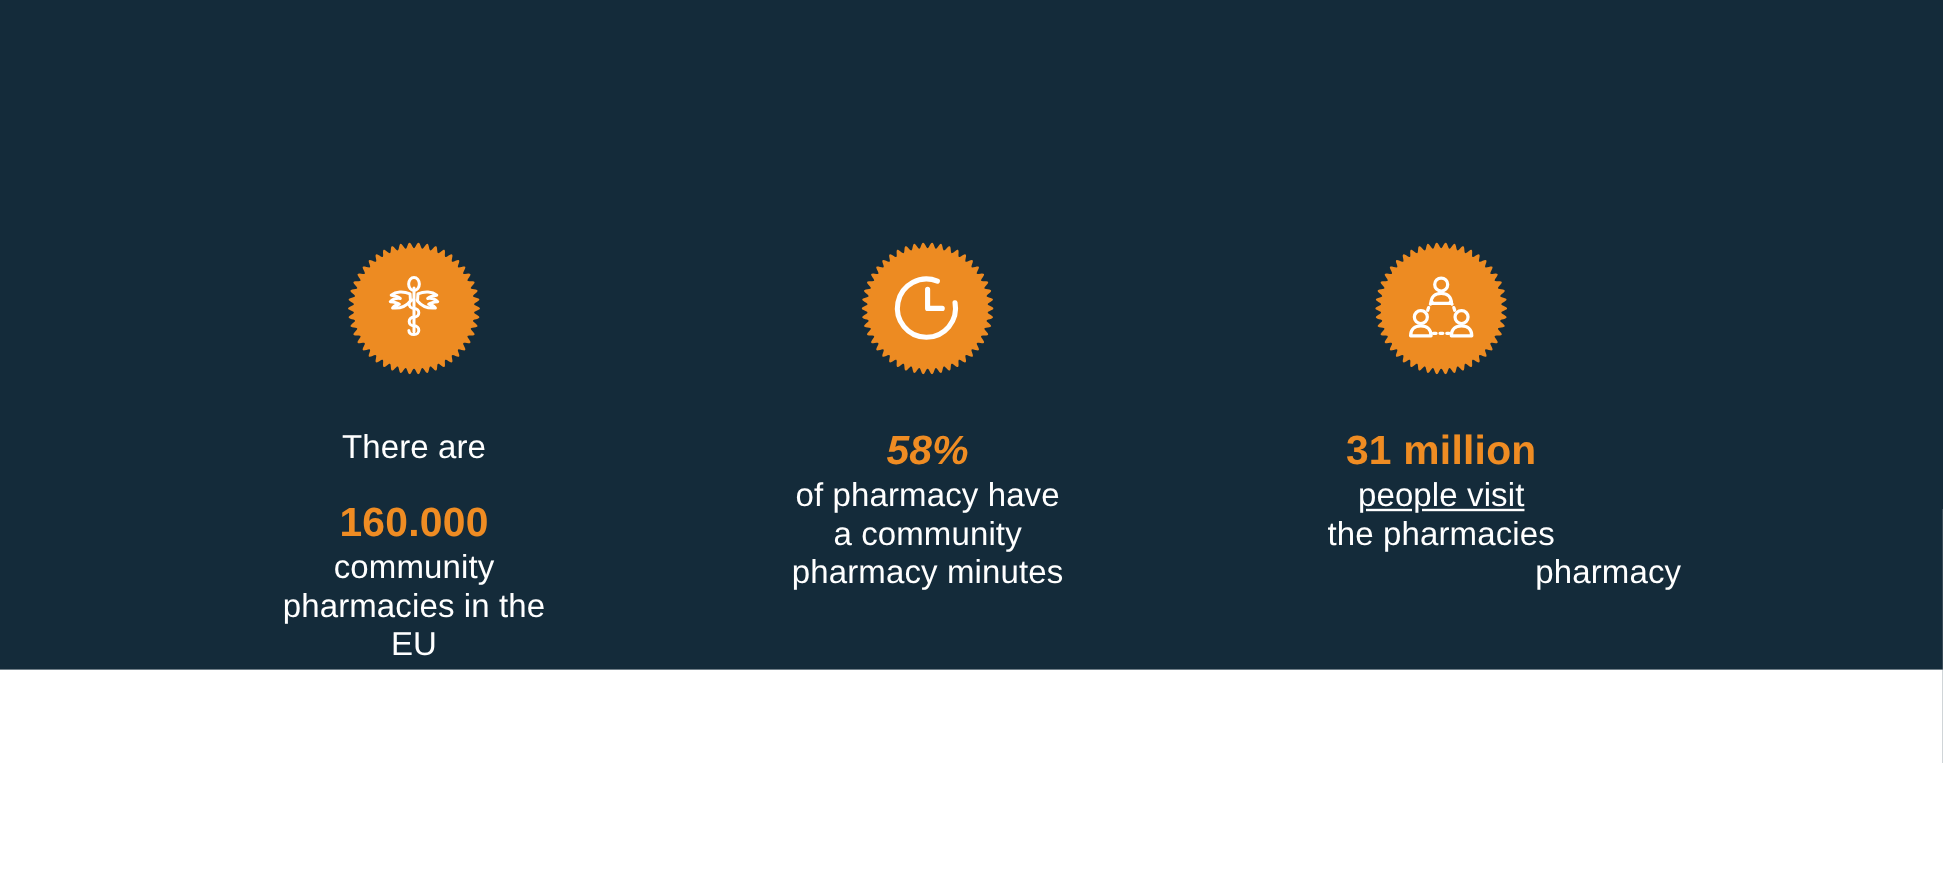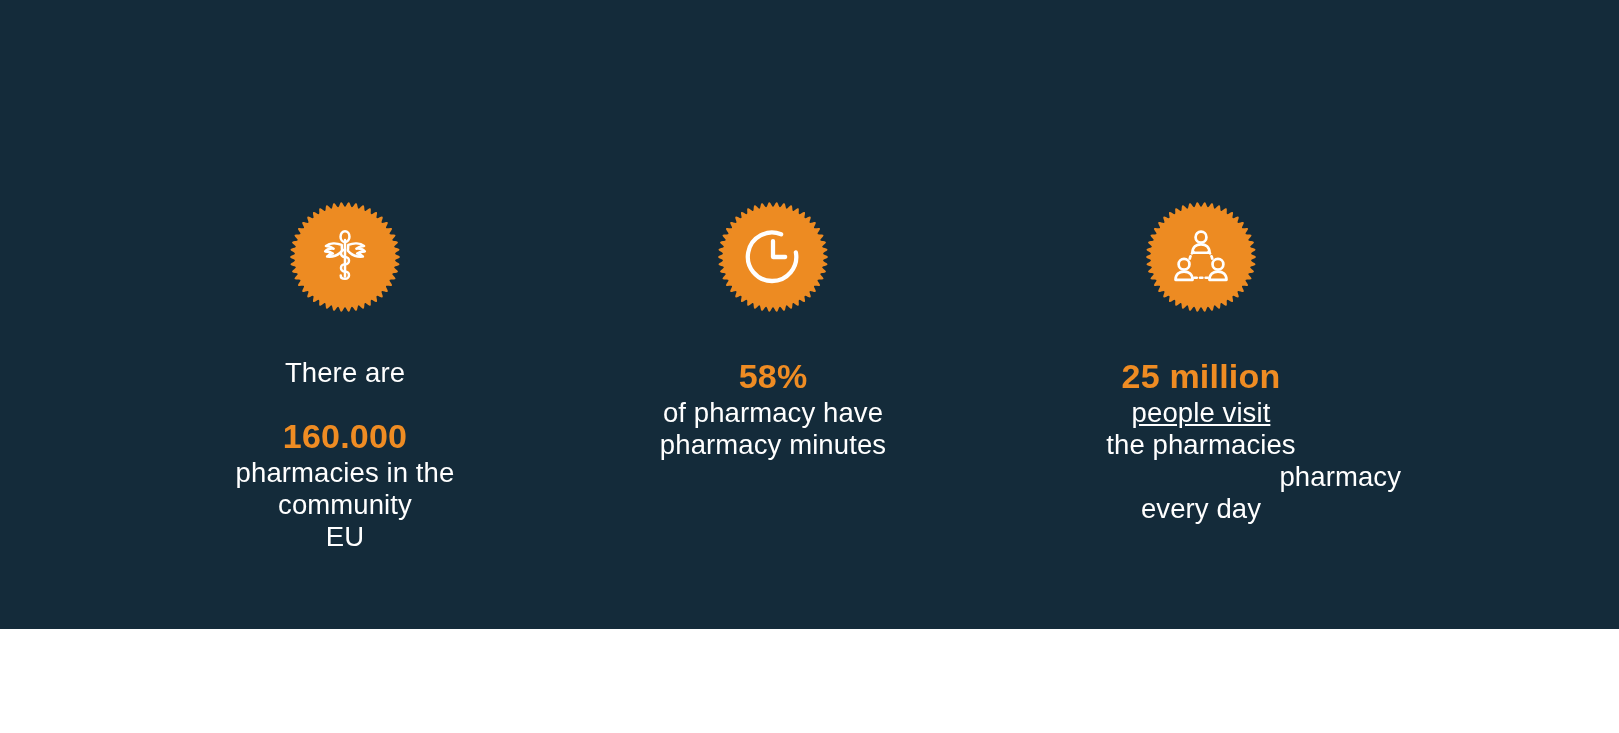--- a/index.html
+++ b/index.html
@@ -10,21 +10,21 @@
   body {
     width: 1619px;
     height: 733px;
     overflow: hidden;
     font-family: "Liberation Sans", "DejaVu Sans", sans-serif;
   }
 
   #infographic {
     position: relative;
     width: 1619px;
-    height: 629px;
+    height: 558px;
     background: #142b3a;
     box-sizing: border-box;
   }
 
   .stats-row {
     position: absolute;
     top: 0;
     left: 0;
     width: 1619px;
     height: 733px;
@@ -121,41 +121,42 @@
                    C47 28.6 49 29.8 50.4 31.6 C44.4 32.2 38.4 29.8 35 25.6 Z"></path>
 
           <path d="M32 24.5 C26.5 24.5 26.5 32 32 32 C37.5 32 37.5 39.5 32 39.5
                    C26.5 39.5 26.5 47 32 47 C37.5 47 37.5 54.5 32 54.5
                    C29 54.5 27.6 52.8 27.6 51"></path>
         </svg>
       </div>
       <div class="stat-text">
           <span class="stat-line" style="color: rgb(255, 255, 255);">There are</span>
           <span class="stat-line highlight" style="color: rgb(239, 140, 35); margin-top: 28px;">160.000</span>
+          <span class="stat-line" style="color: rgb(255, 255, 255);">community</span>
           <span class="stat-line" style="color: rgb(255, 255, 255);">pharmacies in the</span>
-          <span class="stat-line" style="color: rgb(255, 255, 255);">community</span>
           <span class="stat-line" style="color: rgb(255, 255, 255);">EU</span>
         </div>
     </div>
 
     <div class="stat-col col-1">
       <div class="badge">
         <svg class="badge-scallop" viewBox="0 0 110 110">
           <path id="scallop-path-1" fill="#ed8b22" d="M110.00 55.00 L109.67 55.62 L108.79 56.22 L107.57 56.80 L106.35 57.34 L105.44 57.87 L105.08 58.43 L105.36 59.02 L106.19 59.67 L107.32 60.38 L108.45 61.11 L109.25 61.83 L109.49 62.49 L109.08 63.06 L108.12 63.54 L106.84 63.94 L105.55 64.31 L104.58 64.72 L104.15 65.21 L104.34 65.84 L105.07 66.60 L106.10 67.45 L107.12 68.33 L107.82 69.15 L107.96 69.84 L107.48 70.35 L106.46 70.69 L105.14 70.91 L103.81 71.11 L102.79 71.38 L102.30 71.81 L102.41 72.46 L103.03 73.31 L103.93 74.30 L104.82 75.31 L105.40 76.21 L105.45 76.91 L104.90 77.35 L103.85 77.55 L102.50 77.59 L101.16 77.60 L100.12 77.73 L99.57 78.10 L99.59 78.75 L100.09 79.68 L100.85 80.78 L101.59 81.90 L102.04 82.88 L101.99 83.58 L101.39 83.94 L100.32 83.99 L98.98 83.85 L97.66 83.68 L96.60 83.66 L96.01 83.95 L95.94 84.60 L96.31 85.59 L96.91 86.78 L97.50 87.99 L97.80 89.02 L97.66 89.71 L97.02 89.99 L95.95 89.89 L94.65 89.57 L93.35 89.22 L92.31 89.06 L91.69 89.26 L91.53 89.90 L91.76 90.93 L92.19 92.19 L92.61 93.47 L92.77 94.53 L92.54 95.20 L91.86 95.38 L90.82 95.14 L89.57 94.65 L88.34 94.12 L87.33 93.82 L86.68 93.94 L86.44 94.55 L86.52 95.60 L86.78 96.91 L87.02 98.24 L87.04 99.31 L86.72 99.93 L86.02 100.03 L85.02 99.65 L83.85 98.98 L82.70 98.30 L81.74 97.86 L81.08 97.89 L80.76 98.46 L80.70 99.51 L80.78 100.85 L80.83 102.19 L80.71 103.26 L80.30 103.83 L79.60 103.83 L78.66 103.32 L77.59 102.50 L76.55 101.67 L75.65 101.11 L75.00 101.04 L74.60 101.57 L74.40 102.60 L74.30 103.93 L74.17 105.27 L73.90 106.31 L73.42 106.82 L72.72 106.73 L71.86 106.09 L70.91 105.14 L69.99 104.17 L69.18 103.49 L68.54 103.34 L68.08 103.80 L67.74 104.80 L67.45 106.10 L67.14 107.41 L66.73 108.40 L66.19 108.85 L65.51 108.66 L64.74 107.91 L63.94 106.84 L63.16 105.75 L62.45 104.97 L61.84 104.73 L61.31 105.13 L60.84 106.07 L60.38 107.32 L59.89 108.58 L59.35 109.50 L58.75 109.87 L58.11 109.59 L57.45 108.74 L56.80 107.57 L56.17 106.39 L55.58 105.52 L55.00 105.20 L54.42 105.52 L53.83 106.39 L53.20 107.57 L52.55 108.74 L51.89 109.59 L51.25 109.87 L50.65 109.50 L50.11 108.58 L49.62 107.32 L49.16 106.07 L48.69 105.13 L48.16 104.73 L47.55 104.97 L46.84 105.75 L46.06 106.84 L45.26 107.91 L44.49 108.66 L43.81 108.85 L43.27 108.40 L42.86 107.41 L42.55 106.10 L42.26 104.80 L41.92 103.80 L41.46 103.34 L40.82 103.49 L40.01 104.17 L39.09 105.14 L38.14 106.09 L37.28 106.73 L36.58 106.82 L36.10 106.31 L35.83 105.27 L35.70 103.93 L35.60 102.60 L35.40 101.57 L35.00 101.04 L34.35 101.11 L33.45 101.67 L32.41 102.50 L31.34 103.32 L30.40 103.83 L29.70 103.83 L29.29 103.26 L29.17 102.19 L29.22 100.85 L29.30 99.51 L29.24 98.46 L28.92 97.89 L28.26 97.86 L27.30 98.30 L26.15 98.98 L24.98 99.65 L23.98 100.03 L23.28 99.93 L22.96 99.31 L22.98 98.24 L23.22 96.91 L23.48 95.60 L23.56 94.55 L23.32 93.94 L22.67 93.82 L21.66 94.12 L20.43 94.65 L19.18 95.14 L18.14 95.38 L17.46 95.20 L17.23 94.53 L17.39 93.47 L17.81 92.19 L18.24 90.93 L18.47 89.90 L18.31 89.26 L17.69 89.06 L16.65 89.22 L15.35 89.57 L14.05 89.89 L12.98 89.99 L12.34 89.71 L12.20 89.02 L12.50 87.99 L13.09 86.78 L13.69 85.59 L14.06 84.60 L13.99 83.95 L13.40 83.66 L12.34 83.68 L11.02 83.85 L9.68 83.99 L8.61 83.94 L8.01 83.58 L7.96 82.88 L8.41 81.90 L9.15 80.78 L9.91 79.68 L10.41 78.75 L10.43 78.10 L9.88 77.73 L8.84 77.60 L7.50 77.59 L6.15 77.55 L5.10 77.35 L4.55 76.91 L4.60 76.21 L5.18 75.31 L6.07 74.30 L6.97 73.31 L7.59 72.46 L7.70 71.81 L7.21 71.38 L6.19 71.11 L4.86 70.91 L3.54 70.69 L2.52 70.35 L2.04 69.84 L2.18 69.15 L2.88 68.33 L3.90 67.45 L4.93 66.60 L5.66 65.84 L5.85 65.21 L5.42 64.72 L4.45 64.31 L3.16 63.94 L1.88 63.54 L0.92 63.06 L0.51 62.49 L0.75 61.83 L1.55 61.11 L2.68 60.38 L3.81 59.67 L4.64 59.02 L4.92 58.43 L4.56 57.87 L3.65 57.34 L2.43 56.80 L1.21 56.22 L0.33 55.62 L0.00 55.00 L0.33 54.38 L1.21 53.78 L2.43 53.20 L3.65 52.66 L4.56 52.13 L4.92 51.57 L4.64 50.98 L3.81 50.33 L2.68 49.62 L1.55 48.89 L0.75 48.17 L0.51 47.51 L0.92 46.94 L1.88 46.46 L3.16 46.06 L4.45 45.69 L5.42 45.28 L5.85 44.79 L5.66 44.16 L4.93 43.40 L3.90 42.55 L2.88 41.67 L2.18 40.85 L2.04 40.16 L2.52 39.65 L3.54 39.31 L4.86 39.09 L6.19 38.89 L7.21 38.62 L7.70 38.19 L7.59 37.54 L6.97 36.69 L6.07 35.70 L5.18 34.69 L4.60 33.79 L4.55 33.09 L5.10 32.65 L6.15 32.45 L7.50 32.41 L8.84 32.40 L9.88 32.27 L10.43 31.90 L10.41 31.25 L9.91 30.32 L9.15 29.22 L8.41 28.10 L7.96 27.12 L8.01 26.42 L8.61 26.06 L9.68 26.01 L11.02 26.15 L12.34 26.32 L13.40 26.34 L13.99 26.05 L14.06 25.40 L13.69 24.41 L13.09 23.22 L12.50 22.01 L12.20 20.98 L12.34 20.29 L12.98 20.01 L14.05 20.11 L15.35 20.43 L16.65 20.78 L17.69 20.94 L18.31 20.74 L18.47 20.10 L18.24 19.07 L17.81 17.81 L17.39 16.53 L17.23 15.47 L17.46 14.80 L18.14 14.62 L19.18 14.86 L20.43 15.35 L21.66 15.88 L22.67 16.18 L23.32 16.06 L23.56 15.45 L23.48 14.40 L23.22 13.09 L22.98 11.76 L22.96 10.69 L23.28 10.07 L23.98 9.97 L24.98 10.35 L26.15 11.02 L27.30 11.70 L28.26 12.14 L28.92 12.11 L29.24 11.54 L29.30 10.49 L29.22 9.15 L29.17 7.81 L29.29 6.74 L29.70 6.17 L30.40 6.17 L31.34 6.68 L32.41 7.50 L33.45 8.33 L34.35 8.89 L35.00 8.96 L35.40 8.43 L35.60 7.40 L35.70 6.07 L35.83 4.73 L36.10 3.69 L36.58 3.18 L37.28 3.27 L38.14 3.91 L39.09 4.86 L40.01 5.83 L40.82 6.51 L41.46 6.66 L41.92 6.20 L42.26 5.20 L42.55 3.90 L42.86 2.59 L43.27 1.60 L43.81 1.15 L44.49 1.34 L45.26 2.09 L46.06 3.16 L46.84 4.25 L47.55 5.03 L48.16 5.27 L48.69 4.87 L49.16 3.93 L49.62 2.68 L50.11 1.42 L50.65 0.50 L51.25 0.13 L51.89 0.41 L52.55 1.26 L53.20 2.43 L53.83 3.61 L54.42 4.48 L55.00 4.80 L55.58 4.48 L56.17 3.61 L56.80 2.43 L57.45 1.26 L58.11 0.41 L58.75 0.13 L59.35 0.50 L59.89 1.42 L60.38 2.68 L60.84 3.93 L61.31 4.87 L61.84 5.27 L62.45 5.03 L63.16 4.25 L63.94 3.16 L64.74 2.09 L65.51 1.34 L66.19 1.15 L66.73 1.60 L67.14 2.59 L67.45 3.90 L67.74 5.20 L68.08 6.20 L68.54 6.66 L69.18 6.51 L69.99 5.83 L70.91 4.86 L71.86 3.91 L72.72 3.27 L73.42 3.18 L73.90 3.69 L74.17 4.73 L74.30 6.07 L74.40 7.40 L74.60 8.43 L75.00 8.96 L75.65 8.89 L76.55 8.33 L77.59 7.50 L78.66 6.68 L79.60 6.17 L80.30 6.17 L80.71 6.74 L80.83 7.81 L80.78 9.15 L80.70 10.49 L80.76 11.54 L81.08 12.11 L81.74 12.14 L82.70 11.70 L83.85 11.02 L85.02 10.35 L86.02 9.97 L86.72 10.07 L87.04 10.69 L87.02 11.76 L86.78 13.09 L86.52 14.40 L86.44 15.45 L86.68 16.06 L87.33 16.18 L88.34 15.88 L89.57 15.35 L90.82 14.86 L91.86 14.62 L92.54 14.80 L92.77 15.47 L92.61 16.53 L92.19 17.81 L91.76 19.07 L91.53 20.10 L91.69 20.74 L92.31 20.94 L93.35 20.78 L94.65 20.43 L95.95 20.11 L97.02 20.01 L97.66 20.29 L97.80 20.98 L97.50 22.01 L96.91 23.22 L96.31 24.41 L95.94 25.40 L96.01 26.05 L96.60 26.34 L97.66 26.32 L98.98 26.15 L100.32 26.01 L101.39 26.06 L101.99 26.42 L102.04 27.12 L101.59 28.10 L100.85 29.22 L100.09 30.32 L99.59 31.25 L99.57 31.90 L100.12 32.27 L101.16 32.40 L102.50 32.41 L103.85 32.45 L104.90 32.65 L105.45 33.09 L105.40 33.79 L104.82 34.69 L103.93 35.70 L103.03 36.69 L102.41 37.54 L102.30 38.19 L102.79 38.62 L103.81 38.89 L105.14 39.09 L106.46 39.31 L107.48 39.65 L107.96 40.16 L107.82 40.85 L107.12 41.67 L106.10 42.55 L105.07 43.40 L104.34 44.16 L104.15 44.79 L104.58 45.28 L105.55 45.69 L106.84 46.06 L108.12 46.46 L109.08 46.94 L109.49 47.51 L109.25 48.17 L108.45 48.89 L107.32 49.62 L106.19 50.33 L105.36 50.98 L105.08 51.57 L105.44 52.13 L106.35 52.66 L107.57 53.20 L108.79 53.78 L109.67 54.38 L110.00 55.00 Z"></path>
         </svg>
         <svg class="badge-glyph" viewBox="0 0 64 64" fill="none" stroke="#ffffff" stroke-width="4.4" stroke-linecap="round" stroke-linejoin="round">
 
           <path d="M40.4 8.6 A25 25 0 1 0 55.6 27.2"></path>
 
           <path d="M32 15.6 L32 32 L44.6 32"></path>
         </svg>
       </div>
       <div class="stat-text">
-          <span class="stat-line highlight" style="color: rgb(239, 140, 35);">58%</span>
+          <span class="stat-line highlight" style="color: rgb(239, 140, 35); font-style: italic;">58%</span>
           <span class="stat-line" style="color: rgb(255, 255, 255);">of pharmacy have</span>
+          <span class="stat-line" style="color: rgb(255, 255, 255);">a community</span>
           <span class="stat-line" style="color: rgb(255, 255, 255);">pharmacy minutes</span>
         </div>
     </div>
 
     <div class="stat-col col-2">
       <div class="badge">
         <svg class="badge-scallop" viewBox="0 0 110 110">
           <path id="scallop-path-2" fill="#ed8b22" d="M110.00 55.00 L109.67 55.62 L108.79 56.22 L107.57 56.80 L106.35 57.34 L105.44 57.87 L105.08 58.43 L105.36 59.02 L106.19 59.67 L107.32 60.38 L108.45 61.11 L109.25 61.83 L109.49 62.49 L109.08 63.06 L108.12 63.54 L106.84 63.94 L105.55 64.31 L104.58 64.72 L104.15 65.21 L104.34 65.84 L105.07 66.60 L106.10 67.45 L107.12 68.33 L107.82 69.15 L107.96 69.84 L107.48 70.35 L106.46 70.69 L105.14 70.91 L103.81 71.11 L102.79 71.38 L102.30 71.81 L102.41 72.46 L103.03 73.31 L103.93 74.30 L104.82 75.31 L105.40 76.21 L105.45 76.91 L104.90 77.35 L103.85 77.55 L102.50 77.59 L101.16 77.60 L100.12 77.73 L99.57 78.10 L99.59 78.75 L100.09 79.68 L100.85 80.78 L101.59 81.90 L102.04 82.88 L101.99 83.58 L101.39 83.94 L100.32 83.99 L98.98 83.85 L97.66 83.68 L96.60 83.66 L96.01 83.95 L95.94 84.60 L96.31 85.59 L96.91 86.78 L97.50 87.99 L97.80 89.02 L97.66 89.71 L97.02 89.99 L95.95 89.89 L94.65 89.57 L93.35 89.22 L92.31 89.06 L91.69 89.26 L91.53 89.90 L91.76 90.93 L92.19 92.19 L92.61 93.47 L92.77 94.53 L92.54 95.20 L91.86 95.38 L90.82 95.14 L89.57 94.65 L88.34 94.12 L87.33 93.82 L86.68 93.94 L86.44 94.55 L86.52 95.60 L86.78 96.91 L87.02 98.24 L87.04 99.31 L86.72 99.93 L86.02 100.03 L85.02 99.65 L83.85 98.98 L82.70 98.30 L81.74 97.86 L81.08 97.89 L80.76 98.46 L80.70 99.51 L80.78 100.85 L80.83 102.19 L80.71 103.26 L80.30 103.83 L79.60 103.83 L78.66 103.32 L77.59 102.50 L76.55 101.67 L75.65 101.11 L75.00 101.04 L74.60 101.57 L74.40 102.60 L74.30 103.93 L74.17 105.27 L73.90 106.31 L73.42 106.82 L72.72 106.73 L71.86 106.09 L70.91 105.14 L69.99 104.17 L69.18 103.49 L68.54 103.34 L68.08 103.80 L67.74 104.80 L67.45 106.10 L67.14 107.41 L66.73 108.40 L66.19 108.85 L65.51 108.66 L64.74 107.91 L63.94 106.84 L63.16 105.75 L62.45 104.97 L61.84 104.73 L61.31 105.13 L60.84 106.07 L60.38 107.32 L59.89 108.58 L59.35 109.50 L58.75 109.87 L58.11 109.59 L57.45 108.74 L56.80 107.57 L56.17 106.39 L55.58 105.52 L55.00 105.20 L54.42 105.52 L53.83 106.39 L53.20 107.57 L52.55 108.74 L51.89 109.59 L51.25 109.87 L50.65 109.50 L50.11 108.58 L49.62 107.32 L49.16 106.07 L48.69 105.13 L48.16 104.73 L47.55 104.97 L46.84 105.75 L46.06 106.84 L45.26 107.91 L44.49 108.66 L43.81 108.85 L43.27 108.40 L42.86 107.41 L42.55 106.10 L42.26 104.80 L41.92 103.80 L41.46 103.34 L40.82 103.49 L40.01 104.17 L39.09 105.14 L38.14 106.09 L37.28 106.73 L36.58 106.82 L36.10 106.31 L35.83 105.27 L35.70 103.93 L35.60 102.60 L35.40 101.57 L35.00 101.04 L34.35 101.11 L33.45 101.67 L32.41 102.50 L31.34 103.32 L30.40 103.83 L29.70 103.83 L29.29 103.26 L29.17 102.19 L29.22 100.85 L29.30 99.51 L29.24 98.46 L28.92 97.89 L28.26 97.86 L27.30 98.30 L26.15 98.98 L24.98 99.65 L23.98 100.03 L23.28 99.93 L22.96 99.31 L22.98 98.24 L23.22 96.91 L23.48 95.60 L23.56 94.55 L23.32 93.94 L22.67 93.82 L21.66 94.12 L20.43 94.65 L19.18 95.14 L18.14 95.38 L17.46 95.20 L17.23 94.53 L17.39 93.47 L17.81 92.19 L18.24 90.93 L18.47 89.90 L18.31 89.26 L17.69 89.06 L16.65 89.22 L15.35 89.57 L14.05 89.89 L12.98 89.99 L12.34 89.71 L12.20 89.02 L12.50 87.99 L13.09 86.78 L13.69 85.59 L14.06 84.60 L13.99 83.95 L13.40 83.66 L12.34 83.68 L11.02 83.85 L9.68 83.99 L8.61 83.94 L8.01 83.58 L7.96 82.88 L8.41 81.90 L9.15 80.78 L9.91 79.68 L10.41 78.75 L10.43 78.10 L9.88 77.73 L8.84 77.60 L7.50 77.59 L6.15 77.55 L5.10 77.35 L4.55 76.91 L4.60 76.21 L5.18 75.31 L6.07 74.30 L6.97 73.31 L7.59 72.46 L7.70 71.81 L7.21 71.38 L6.19 71.11 L4.86 70.91 L3.54 70.69 L2.52 70.35 L2.04 69.84 L2.18 69.15 L2.88 68.33 L3.90 67.45 L4.93 66.60 L5.66 65.84 L5.85 65.21 L5.42 64.72 L4.45 64.31 L3.16 63.94 L1.88 63.54 L0.92 63.06 L0.51 62.49 L0.75 61.83 L1.55 61.11 L2.68 60.38 L3.81 59.67 L4.64 59.02 L4.92 58.43 L4.56 57.87 L3.65 57.34 L2.43 56.80 L1.21 56.22 L0.33 55.62 L0.00 55.00 L0.33 54.38 L1.21 53.78 L2.43 53.20 L3.65 52.66 L4.56 52.13 L4.92 51.57 L4.64 50.98 L3.81 50.33 L2.68 49.62 L1.55 48.89 L0.75 48.17 L0.51 47.51 L0.92 46.94 L1.88 46.46 L3.16 46.06 L4.45 45.69 L5.42 45.28 L5.85 44.79 L5.66 44.16 L4.93 43.40 L3.90 42.55 L2.88 41.67 L2.18 40.85 L2.04 40.16 L2.52 39.65 L3.54 39.31 L4.86 39.09 L6.19 38.89 L7.21 38.62 L7.70 38.19 L7.59 37.54 L6.97 36.69 L6.07 35.70 L5.18 34.69 L4.60 33.79 L4.55 33.09 L5.10 32.65 L6.15 32.45 L7.50 32.41 L8.84 32.40 L9.88 32.27 L10.43 31.90 L10.41 31.25 L9.91 30.32 L9.15 29.22 L8.41 28.10 L7.96 27.12 L8.01 26.42 L8.61 26.06 L9.68 26.01 L11.02 26.15 L12.34 26.32 L13.40 26.34 L13.99 26.05 L14.06 25.40 L13.69 24.41 L13.09 23.22 L12.50 22.01 L12.20 20.98 L12.34 20.29 L12.98 20.01 L14.05 20.11 L15.35 20.43 L16.65 20.78 L17.69 20.94 L18.31 20.74 L18.47 20.10 L18.24 19.07 L17.81 17.81 L17.39 16.53 L17.23 15.47 L17.46 14.80 L18.14 14.62 L19.18 14.86 L20.43 15.35 L21.66 15.88 L22.67 16.18 L23.32 16.06 L23.56 15.45 L23.48 14.40 L23.22 13.09 L22.98 11.76 L22.96 10.69 L23.28 10.07 L23.98 9.97 L24.98 10.35 L26.15 11.02 L27.30 11.70 L28.26 12.14 L28.92 12.11 L29.24 11.54 L29.30 10.49 L29.22 9.15 L29.17 7.81 L29.29 6.74 L29.70 6.17 L30.40 6.17 L31.34 6.68 L32.41 7.50 L33.45 8.33 L34.35 8.89 L35.00 8.96 L35.40 8.43 L35.60 7.40 L35.70 6.07 L35.83 4.73 L36.10 3.69 L36.58 3.18 L37.28 3.27 L38.14 3.91 L39.09 4.86 L40.01 5.83 L40.82 6.51 L41.46 6.66 L41.92 6.20 L42.26 5.20 L42.55 3.90 L42.86 2.59 L43.27 1.60 L43.81 1.15 L44.49 1.34 L45.26 2.09 L46.06 3.16 L46.84 4.25 L47.55 5.03 L48.16 5.27 L48.69 4.87 L49.16 3.93 L49.62 2.68 L50.11 1.42 L50.65 0.50 L51.25 0.13 L51.89 0.41 L52.55 1.26 L53.20 2.43 L53.83 3.61 L54.42 4.48 L55.00 4.80 L55.58 4.48 L56.17 3.61 L56.80 2.43 L57.45 1.26 L58.11 0.41 L58.75 0.13 L59.35 0.50 L59.89 1.42 L60.38 2.68 L60.84 3.93 L61.31 4.87 L61.84 5.27 L62.45 5.03 L63.16 4.25 L63.94 3.16 L64.74 2.09 L65.51 1.34 L66.19 1.15 L66.73 1.60 L67.14 2.59 L67.45 3.90 L67.74 5.20 L68.08 6.20 L68.54 6.66 L69.18 6.51 L69.99 5.83 L70.91 4.86 L71.86 3.91 L72.72 3.27 L73.42 3.18 L73.90 3.69 L74.17 4.73 L74.30 6.07 L74.40 7.40 L74.60 8.43 L75.00 8.96 L75.65 8.89 L76.55 8.33 L77.59 7.50 L78.66 6.68 L79.60 6.17 L80.30 6.17 L80.71 6.74 L80.83 7.81 L80.78 9.15 L80.70 10.49 L80.76 11.54 L81.08 12.11 L81.74 12.14 L82.70 11.70 L83.85 11.02 L85.02 10.35 L86.02 9.97 L86.72 10.07 L87.04 10.69 L87.02 11.76 L86.78 13.09 L86.52 14.40 L86.44 15.45 L86.68 16.06 L87.33 16.18 L88.34 15.88 L89.57 15.35 L90.82 14.86 L91.86 14.62 L92.54 14.80 L92.77 15.47 L92.61 16.53 L92.19 17.81 L91.76 19.07 L91.53 20.10 L91.69 20.74 L92.31 20.94 L93.35 20.78 L94.65 20.43 L95.95 20.11 L97.02 20.01 L97.66 20.29 L97.80 20.98 L97.50 22.01 L96.91 23.22 L96.31 24.41 L95.94 25.40 L96.01 26.05 L96.60 26.34 L97.66 26.32 L98.98 26.15 L100.32 26.01 L101.39 26.06 L101.99 26.42 L102.04 27.12 L101.59 28.10 L100.85 29.22 L100.09 30.32 L99.59 31.25 L99.57 31.90 L100.12 32.27 L101.16 32.40 L102.50 32.41 L103.85 32.45 L104.90 32.65 L105.45 33.09 L105.40 33.79 L104.82 34.69 L103.93 35.70 L103.03 36.69 L102.41 37.54 L102.30 38.19 L102.79 38.62 L103.81 38.89 L105.14 39.09 L106.46 39.31 L107.48 39.65 L107.96 40.16 L107.82 40.85 L107.12 41.67 L106.10 42.55 L105.07 43.40 L104.34 44.16 L104.15 44.79 L104.58 45.28 L105.55 45.69 L106.84 46.06 L108.12 46.46 L109.08 46.94 L109.49 47.51 L109.25 48.17 L108.45 48.89 L107.32 49.62 L106.19 50.33 L105.36 50.98 L105.08 51.57 L105.44 52.13 L106.35 52.66 L107.57 53.20 L108.79 53.78 L109.67 54.38 L110.00 55.00 Z"></path>
         </svg>
         <svg class="badge-glyph" viewBox="0 0 64 64" fill="none" stroke="#ffffff" stroke-width="2.8" stroke-linecap="round" stroke-linejoin="round">
@@ -168,22 +169,21 @@
 
           <circle cx="49.5" cy="39.5" r="5.6"></circle>
           <path d="M40.7 55.6 C40.7 49.6 44.7 47 49.5 47 C54.3 47 58.3 49.6 58.3 55.6 Z"></path>
 
           <path d="M20.4 33.6 A20 20 0 0 1 25.6 24.6" stroke-dasharray="2.4 3.4"></path>
           <path d="M43.6 33.6 A20 20 0 0 0 38.4 24.6" stroke-dasharray="2.4 3.4"></path>
           <path d="M25.2 53.4 L38.8 53.4" stroke-dasharray="2.4 3.4"></path>
         </svg>
       </div>
       <div class="stat-text">
-          <span class="stat-line highlight" style="color: rgb(239, 140, 35);">25 million</span>
+          <span class="stat-line highlight" style="color: rgb(239, 140, 35);">31 million</span>
           <span class="stat-line" style="color: rgb(255, 255, 255); text-decoration: underline;">people visit</span>
           <span class="stat-line" style="color: rgb(255, 255, 255);">the pharmacies</span>
           <span class="stat-line" style="color: rgb(255, 255, 255); text-align: right;">pharmacy</span>
-          <span class="stat-line" style="color: rgb(255, 255, 255);">every day</span>
         </div>
     </div>
 
   </div>
 </div>
 
 </body></html>

